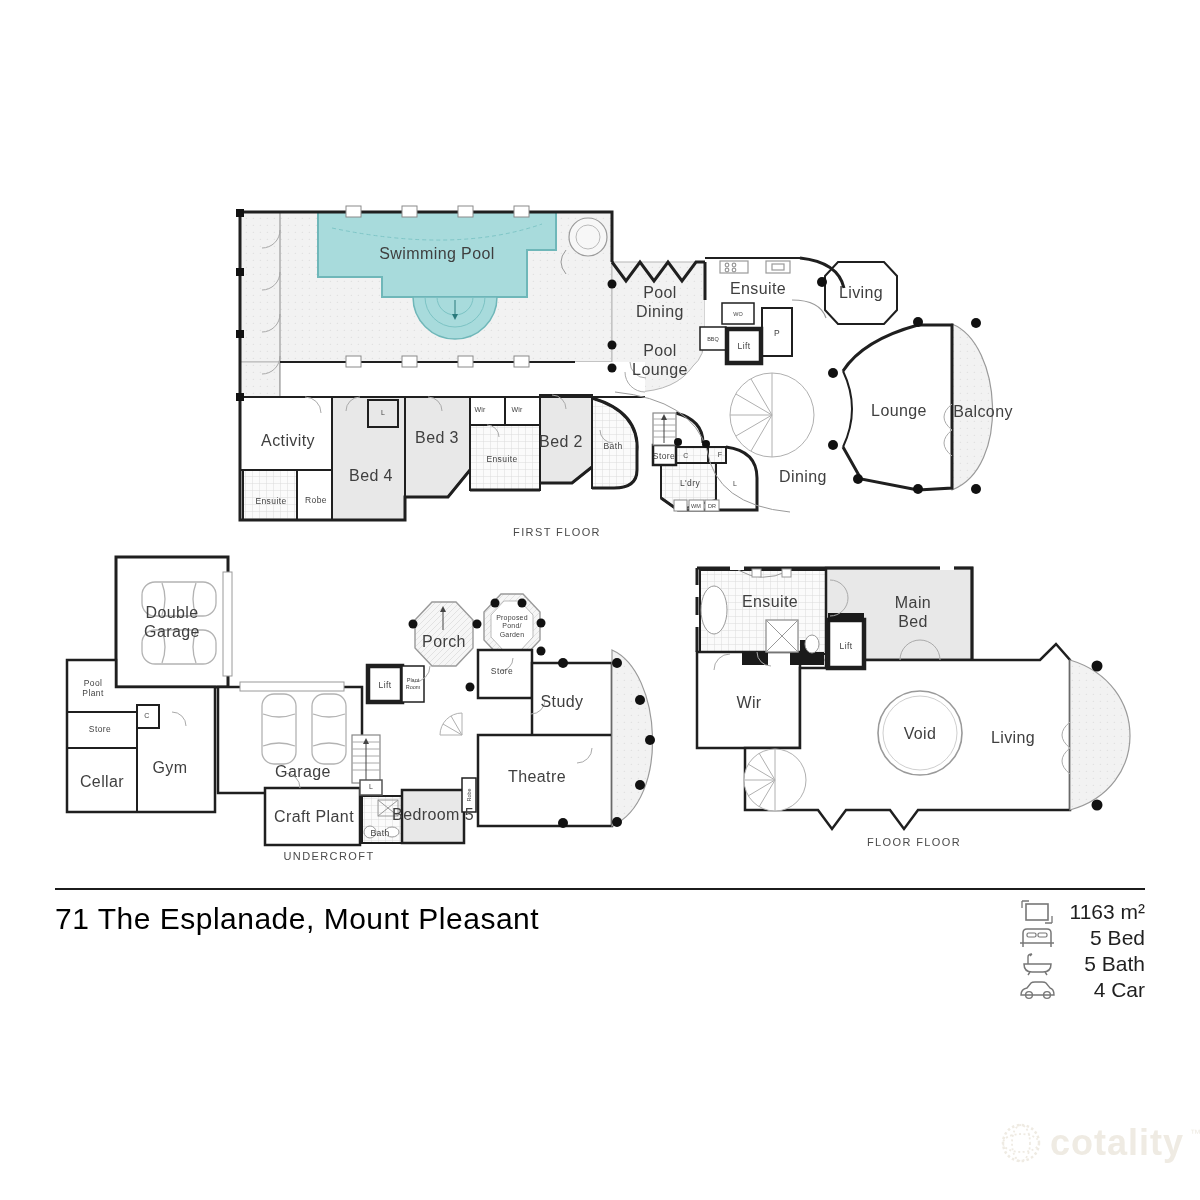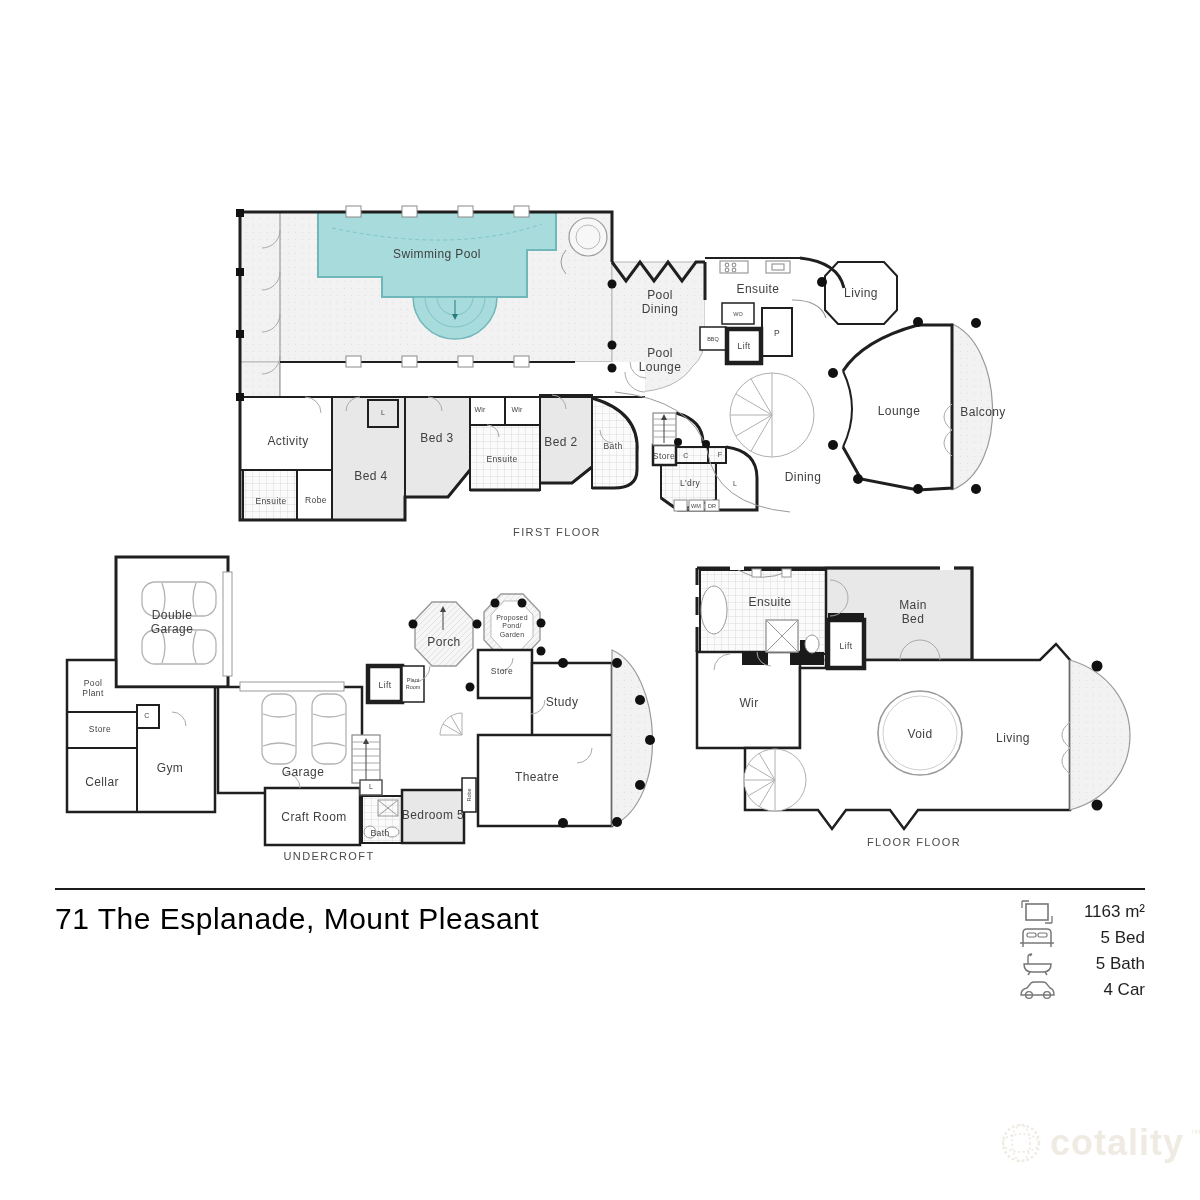--- a/index.html
+++ b/index.html
@@ -1,34 +1,34 @@
 <!DOCTYPE html>
 <html style="--pool_fill: #a8dbdc; --pool_border: #6fb7b9; --room_shade: #e8e8e8; --wall: #1f1f1f; --deck: #f2f2f2; --watermark: #efebe3; --text: #3f3f3f;"><head>
 <meta charset="utf-8">
 <style>
   html,body{margin:0;padding:0;background:#fff;}
   .canvas{position:relative;width:1200px;height:1200px;background:#fff;overflow:hidden;
           font-family:"Liberation Sans", sans-serif;}
   svg.plan{position:absolute;left:0;top:0;}
   
   .lbl{position:absolute;transform:translate(-50%,-50%);white-space:pre-line;text-align:center;
-       font-size:12px;line-height:1.2;color:var(--text);letter-spacing:.4px;}
+       font-size:16px;line-height:1.2;color:var(--text);letter-spacing:.4px;}
   .lbl.s{font-size:8.5px;}
   .lbl.xs{font-size:7px;letter-spacing:.2px;}
   .lbl.xxs{font-size:5.5px;letter-spacing:0;}
   .lbl.rot{transform:translate(-50%,-50%) rotate(-90deg);}
   .lbl.cap{font-size:11px;letter-spacing:1.4px;color:#4a4a4a;}
   
   .divider{position:absolute;left:55px;top:888px;width:1090px;height:2px;background:#1c1c1c;}
   .title{position:absolute;left:55px;top:902px;font-size:30px;color:#000000;letter-spacing:.5px;}
   .disclaimer{position:absolute;left:55px;top:959px;font-size:16.5px;line-height:27px;color:#1f1f1f;}
   .stats{position:absolute;left:1018px;top:899px;width:127px;}
   .stat-row{display:flex;align-items:center;justify-content:space-between;height:25px;margin-bottom:1px;}
   .stat-row svg{flex:0 0 auto;}
-  .stat-val{font-size:17px;color:#1f1f1f;white-space:nowrap;}
+  .stat-val{font-size:21px;color:#1f1f1f;white-space:nowrap;}
   .watermark{position:absolute;left:998px;top:1120px;display:flex;align-items:center;gap:6px;
              color:var(--watermark);}
   .watermark .wm-text{font-size:36px;font-weight:bold;letter-spacing:1px;}
   .watermark .wm-tm{font-size:11px;vertical-align:super;position:relative;top:-10px;}
   
   .wall{stroke:var(--wall);fill:none;}
   .thin{stroke:#9a9a9a;fill:none;}
   .door{stroke:#aaa;fill:none;stroke-width:1;}
 </style>
 </head>
@@ -411,21 +411,21 @@
 <div>
   <div class="lbl" style="left:172px;top:622px">Double
 Garage</div>
   <div class="lbl s" style="left:93px;top:688px">Pool
 Plant</div>
   <div class="lbl s" style="left:100px;top:729px">Store</div>
   <div class="lbl xs" style="left:147px;top:716px">C</div>
   <div class="lbl" style="left:102px;top:782px">Cellar</div>
   <div class="lbl" style="left:170px;top:768px">Gym</div>
   <div class="lbl" style="left:303px;top:772px">Garage</div>
-  <div class="lbl" style="left:314px;top:817px">Craft Room</div>
+  <div class="lbl" style="left:314px;top:817px">Craft Plant</div>
   <div class="lbl xs" style="left:371px;top:787px">L</div>
   <div class="lbl s" style="left:380px;top:833px">Bath</div>
   <div class="lbl" style="left:433px;top:815px">Bedroom 5</div>
   <div class="lbl xxs rot" style="left:469px;top:795px">Robe</div>
   <div class="lbl s" style="left:385px;top:685px">Lift</div>
   <div class="lbl xxs" style="left:413px;top:684px">Plant
 Room</div>
   <div class="lbl" style="left:444px;top:642px">Porch</div>
   <div class="lbl xs" style="left:512px;top:627px">Proposed
 Pond/

